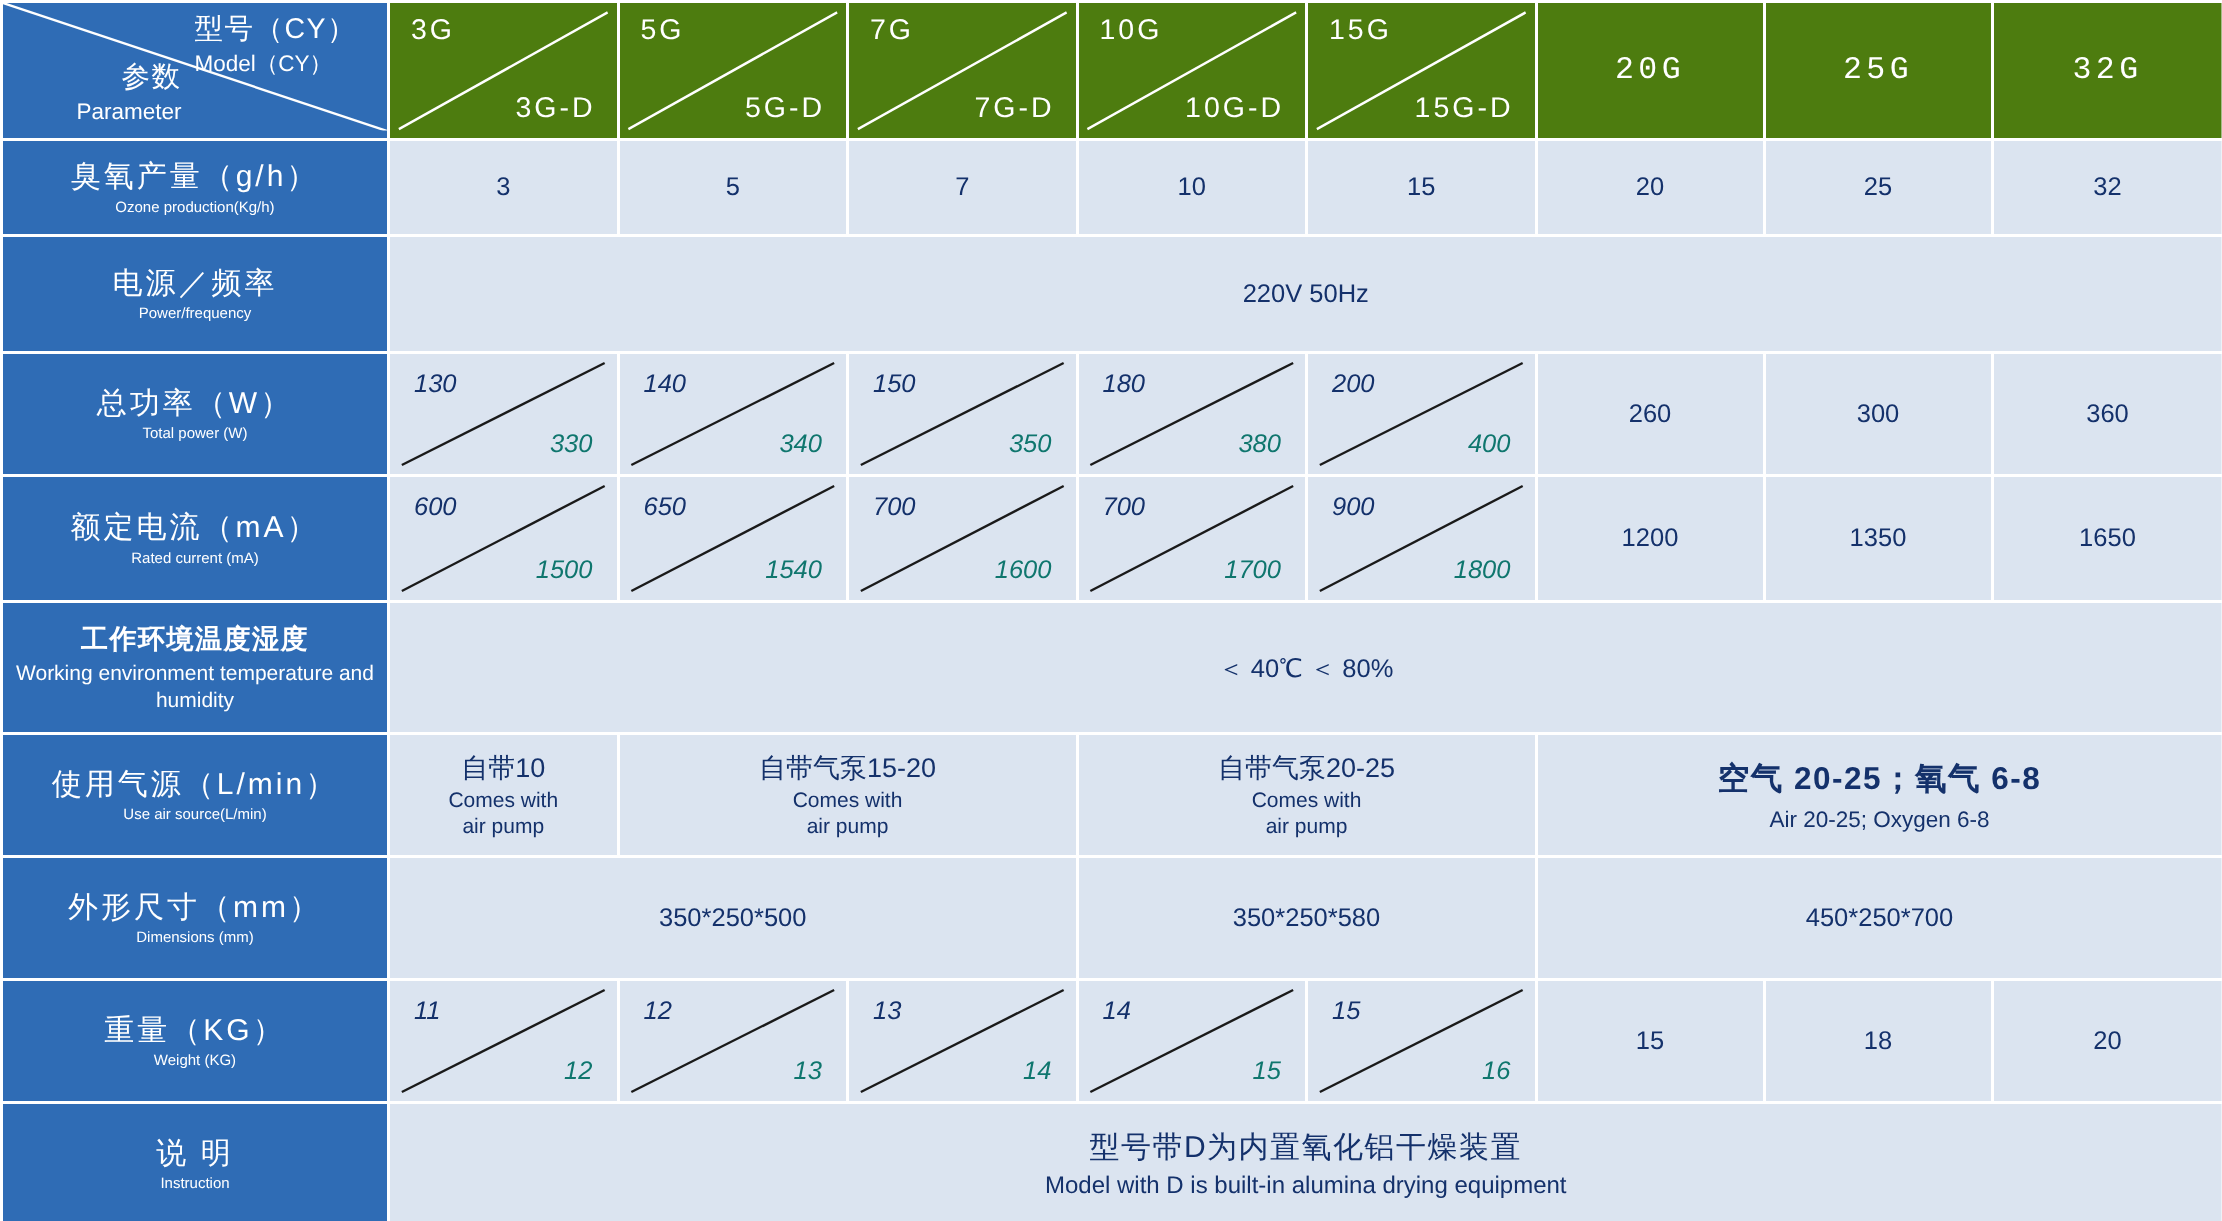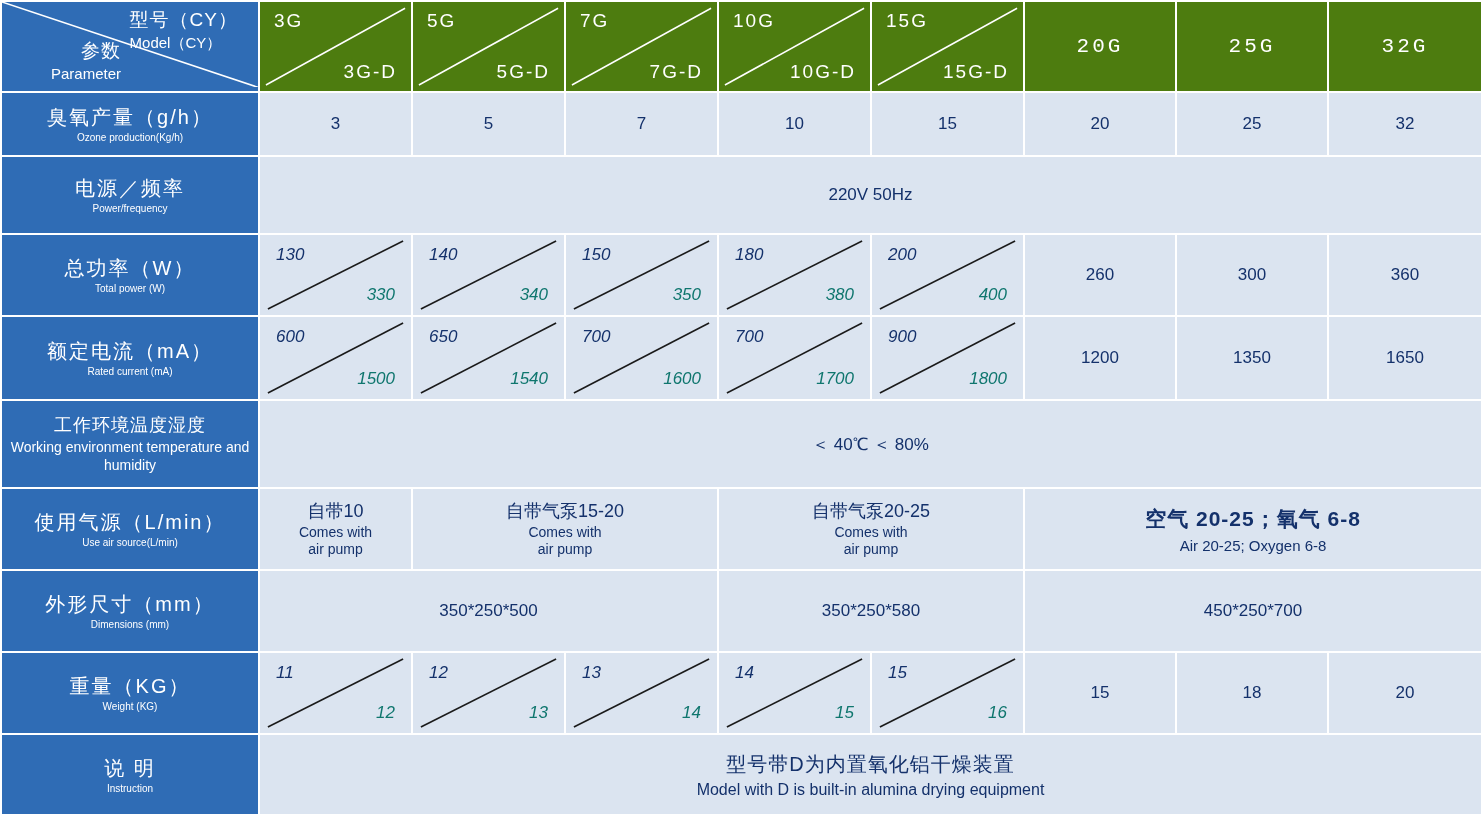--- a/index.html
+++ b/index.html
@@ -35,21 +35,21 @@
   .rowhead .cn {
     font-size: 20px;
     letter-spacing: 2px;
     line-height: 1.35;
     white-space: nowrap;
   }
   .rowhead .en {
     font-size: 10px;
     line-height: 1.35;
   }
-  .rowhead .cn.small { font-size: 18px; letter-spacing: 1px; }
+  .rowhead .cn.small { font-size: 18px; letter-spacing: 1px; font-weight: bold; }
   .rowhead .en.small { font-size: 14px; }
 
   
   .modelhead {
     background: #4d7c0f;
     color: #ffffff;
     height: 86px;
   }
   .modelhead.single {
     font-size: 21px;

